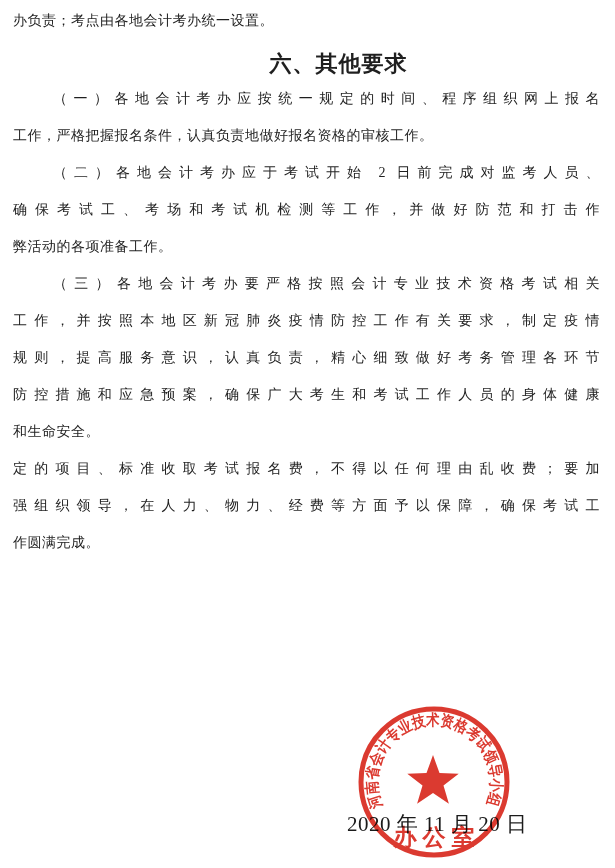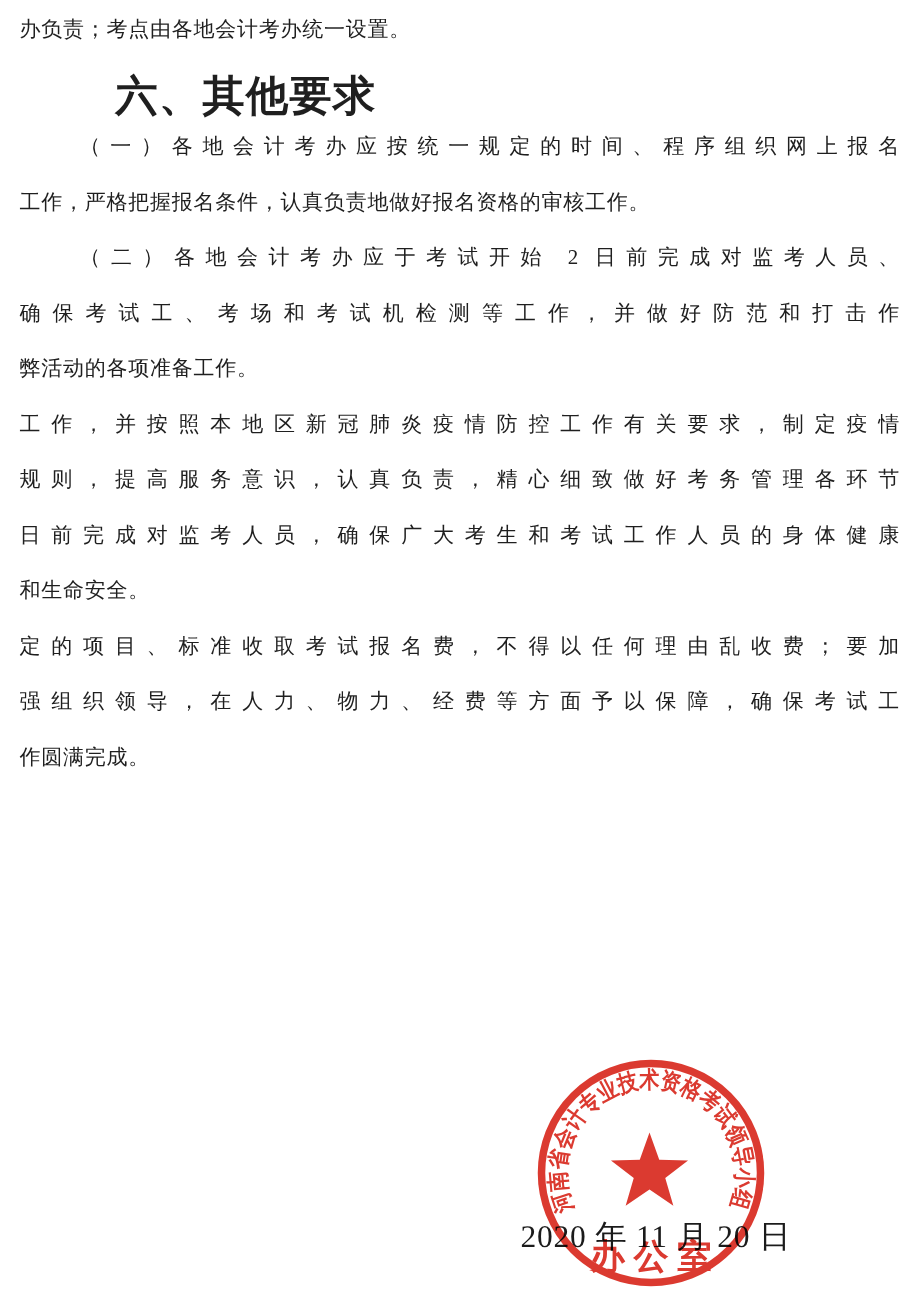--- a/index.html
+++ b/index.html
@@ -33,25 +33,26 @@
   }
   .line.end {
     text-align-last: left;
   }
   .line.indent {
     padding-left: 40px;
   }
   .heading {
     font-family: "Liberation Sans", sans-serif;
     font-weight: bold;
-    font-size: 28px;
+    font-size: 22px;
     line-height: 37px;
     height: 37px;
     margin: 6px 0 0 64px;
     letter-spacing: 1px;
+    text-align: center;
   }
   .para { }
   .para.p1 { margin-top: -2px; }
 
   .date-line {
     position: absolute;
     left: 347px;
     top: 810px;
     font-size: 21px;
     letter-spacing: 0.5px;
@@ -86,23 +87,24 @@
     <div class="line end">工作，严格把握报名条件，认真负责地做好报名资格的审核工作。</div>
   </div>
 
   <div class="para">
     <div class="line indent">（二）各地会计考办应于考试开始 2 日前完成对监考人员、</div>
     <div class="line">确保考试工、考场和考试机检测等工作，并做好防范和打击作</div>
     <div class="line end">弊活动的各项准备工作。</div>
   </div>
 
   <div class="para">
+    <div class="line indent">（三）各地会计考办要严格按照会计专业技术资格考试相关</div>
     <div class="line">工作，并按照本地区新冠肺炎疫情防控工作有关要求，制定疫情</div>
     <div class="line">规则，提高服务意识，认真负责，精心细致做好考务管理各环节</div>
-    <div class="line">日前完成对监考人员，确保广大考生和考试工作人员的身体健康</div>
+    <div class="line">防控措施和应急预案，确保广大考生和考试工作人员的身体健康</div>
     <div class="line end">和生命安全。</div>
   </div>
 
   <div class="para">
     <div class="line">定的项目、标准收取考试报名费，不得以任何理由乱收费；要加</div>
     <div class="line">强组织领导，在人力、物力、经费等方面予以保障，确保考试工</div>
     <div class="line end">作圆满完成。</div>
   </div>
 
 </div>

